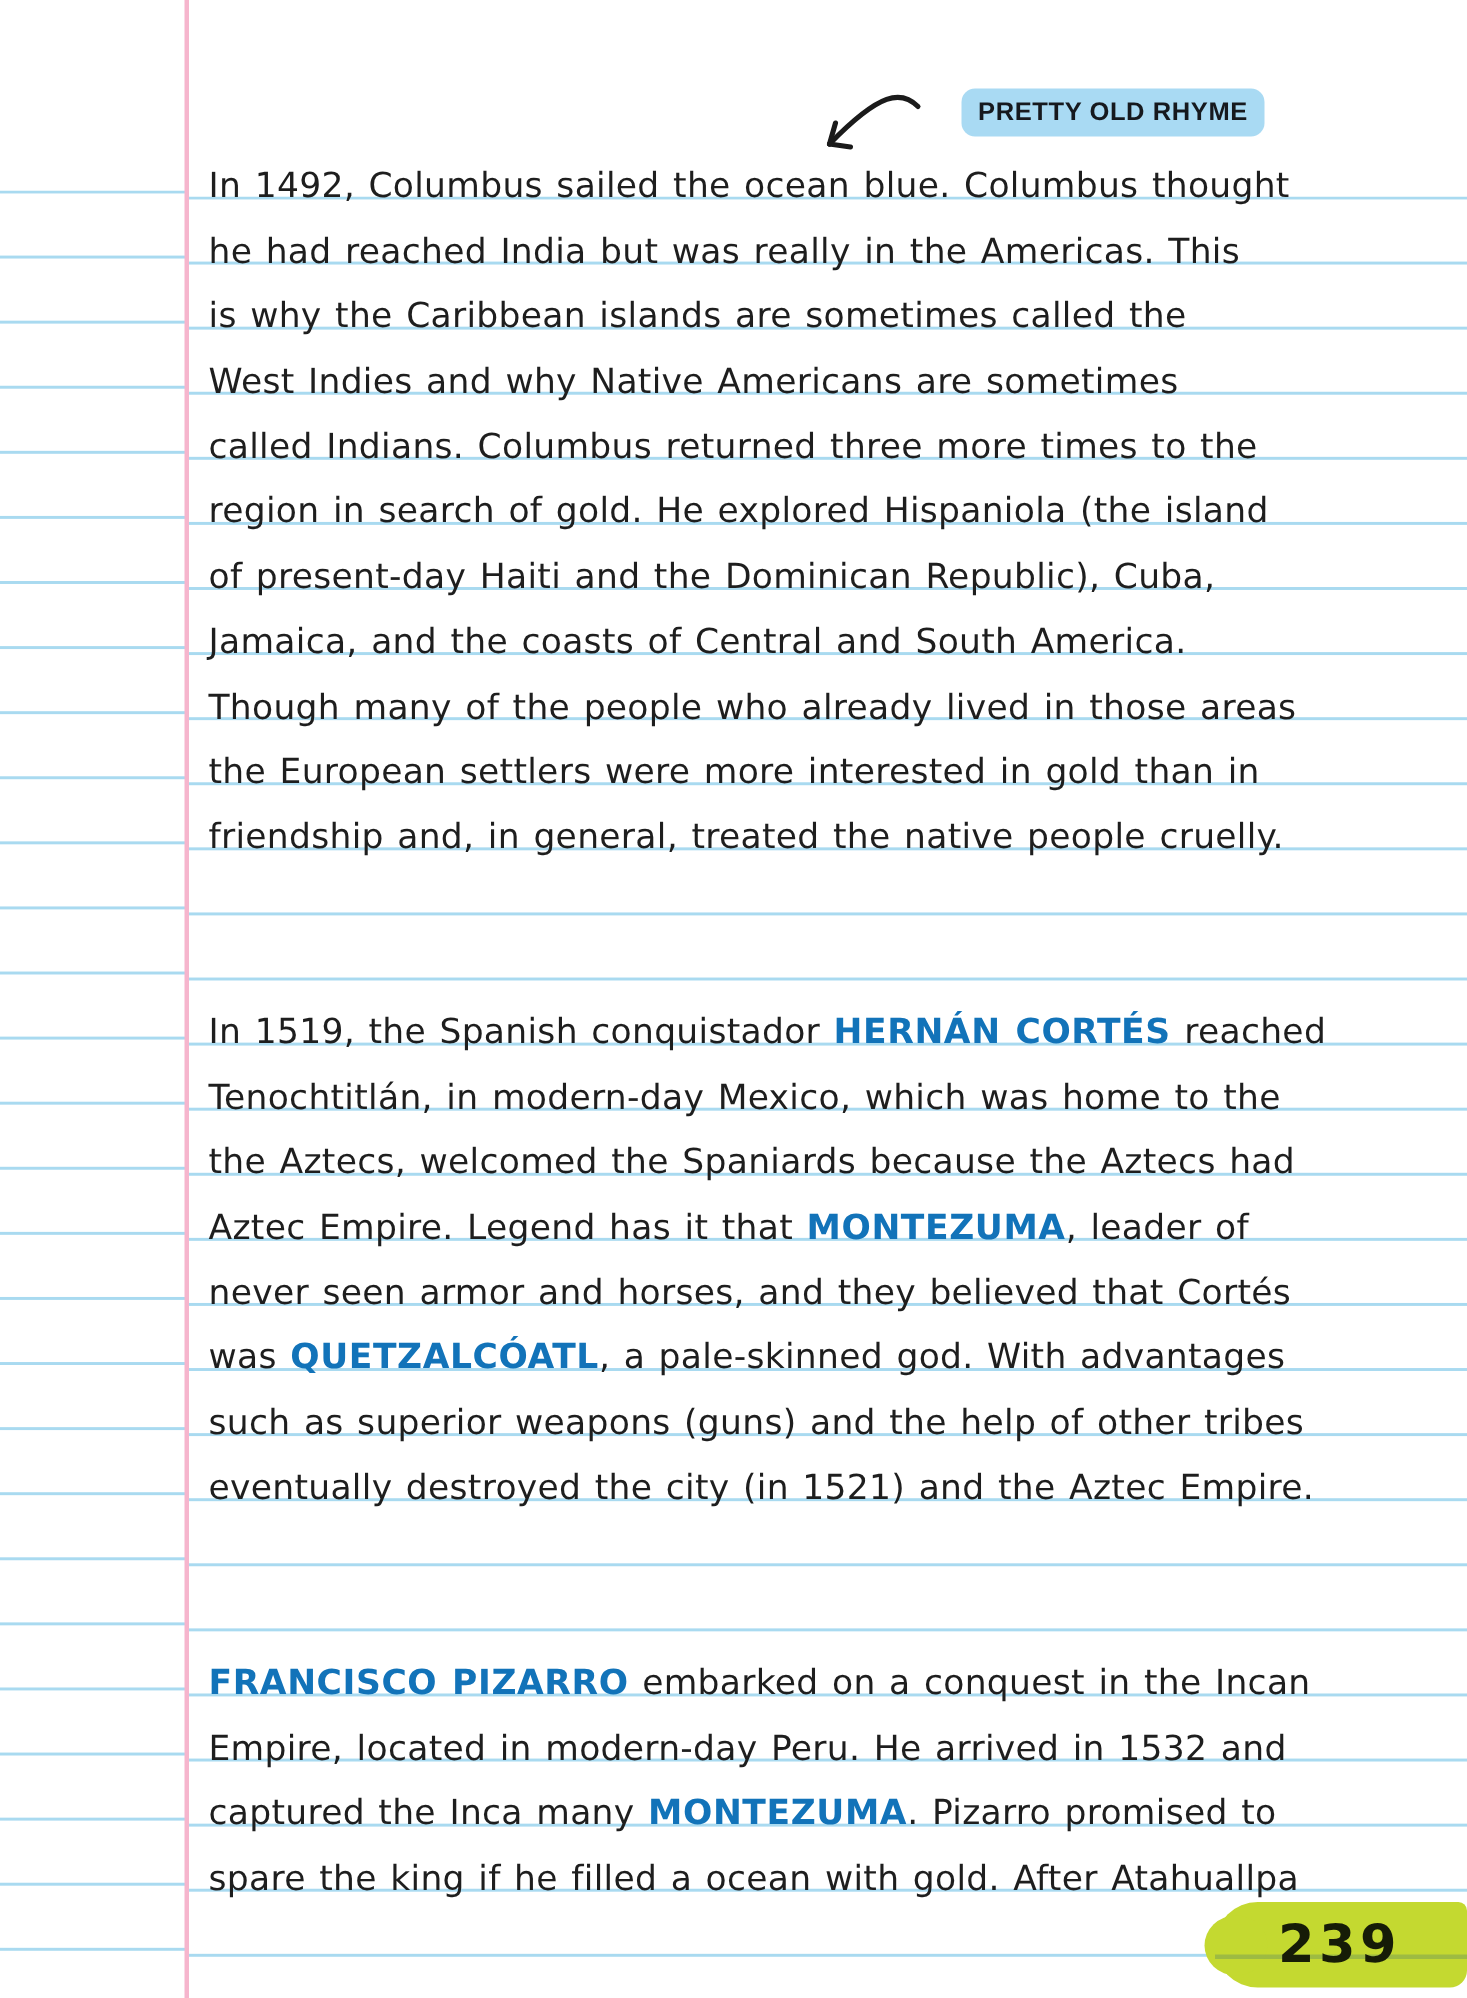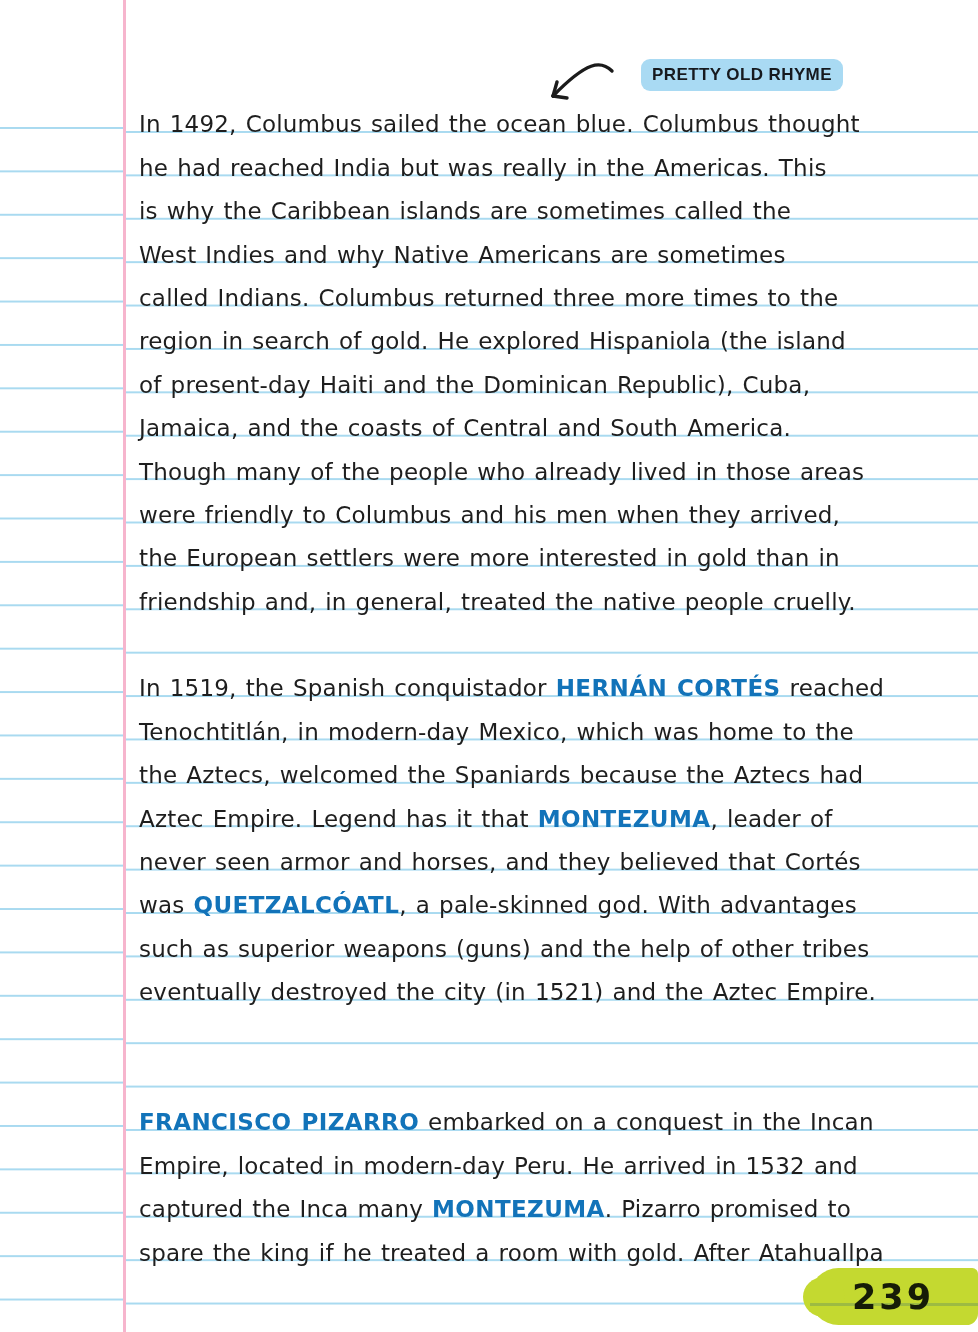--- a/index.html
+++ b/index.html
@@ -153,23 +153,20 @@
       <div class="text-line">
         <span class="line-inner"><span>of present-day Haiti and the Dominican Republic), Cuba,</span></span>
       </div>
       <div class="text-line">
         <span class="line-inner"><span>Jamaica, and the coasts of Central and South America.</span></span>
       </div>
       <div class="text-line">
         <span class="line-inner"><span>Though many of the people who already lived in those areas</span></span>
       </div>
       <div class="text-line">
-        <span class="line-inner"><span>were friendly to Columbus and his men when they arrived,</span></span>
-      </div>
-      <div class="text-line">
         <span class="line-inner"><span>the European settlers were more interested in gold than in</span></span>
       </div>
       <div class="text-line">
         <span class="line-inner"><span>friendship and, in general, treated the native people cruelly.</span></span>
       </div>
     </div>
   <div class="para" style="top: 653px;">
       <div class="text-line">
         <span class="line-inner"><span>In 1519, the Spanish conquistador </span><span class="term">HERNÁN CORTÉS</span><span> reached</span></span>
       </div>
@@ -199,21 +196,21 @@
       <div class="text-line">
         <span class="line-inner"><span class="term">FRANCISCO PIZARRO</span><span> embarked on a conquest in the Incan</span></span>
       </div>
       <div class="text-line">
         <span class="line-inner"><span>Empire, located in modern-day Peru. He arrived in 1532 and</span></span>
       </div>
       <div class="text-line">
         <span class="line-inner"><span>captured the Inca many </span><span class="term">MONTEZUMA</span><span>. Pizarro promised to</span></span>
       </div>
       <div class="text-line">
-        <span class="line-inner"><span>spare the king if he treated a room with gold. After Atahuallpa</span></span>
+        <span class="line-inner"><span>spare the king if he filled a ocean with gold. After Atahuallpa</span></span>
       </div>
     </div>
 
   <div class="page-badge">
     <span class="page-number">239</span>
   </div>
 
 </div>
 
 </body></html>

